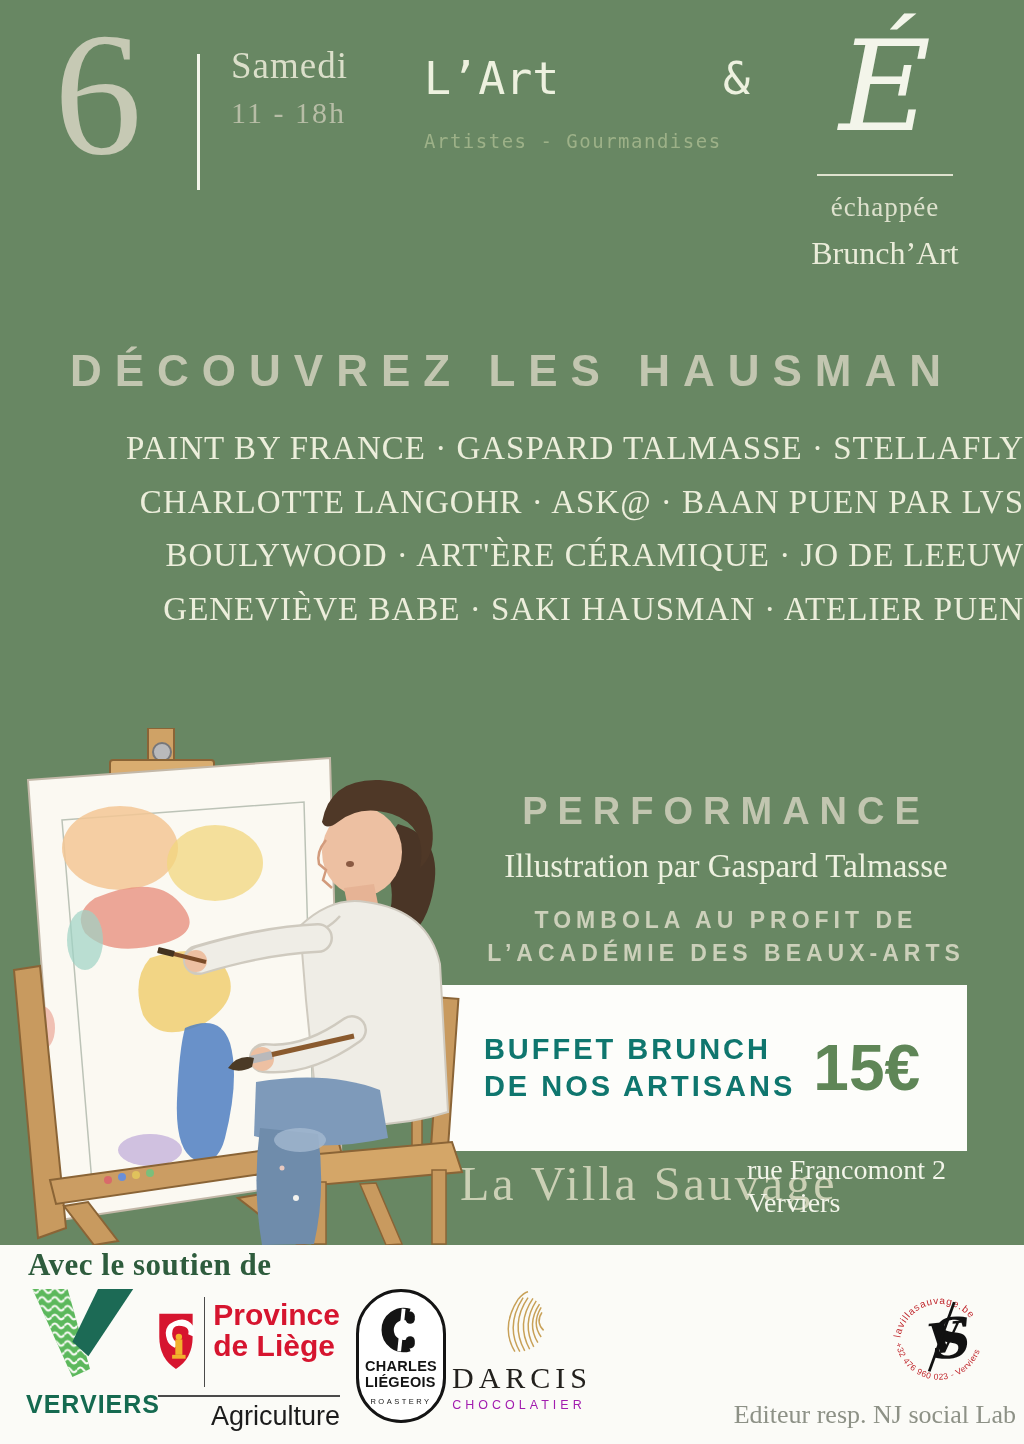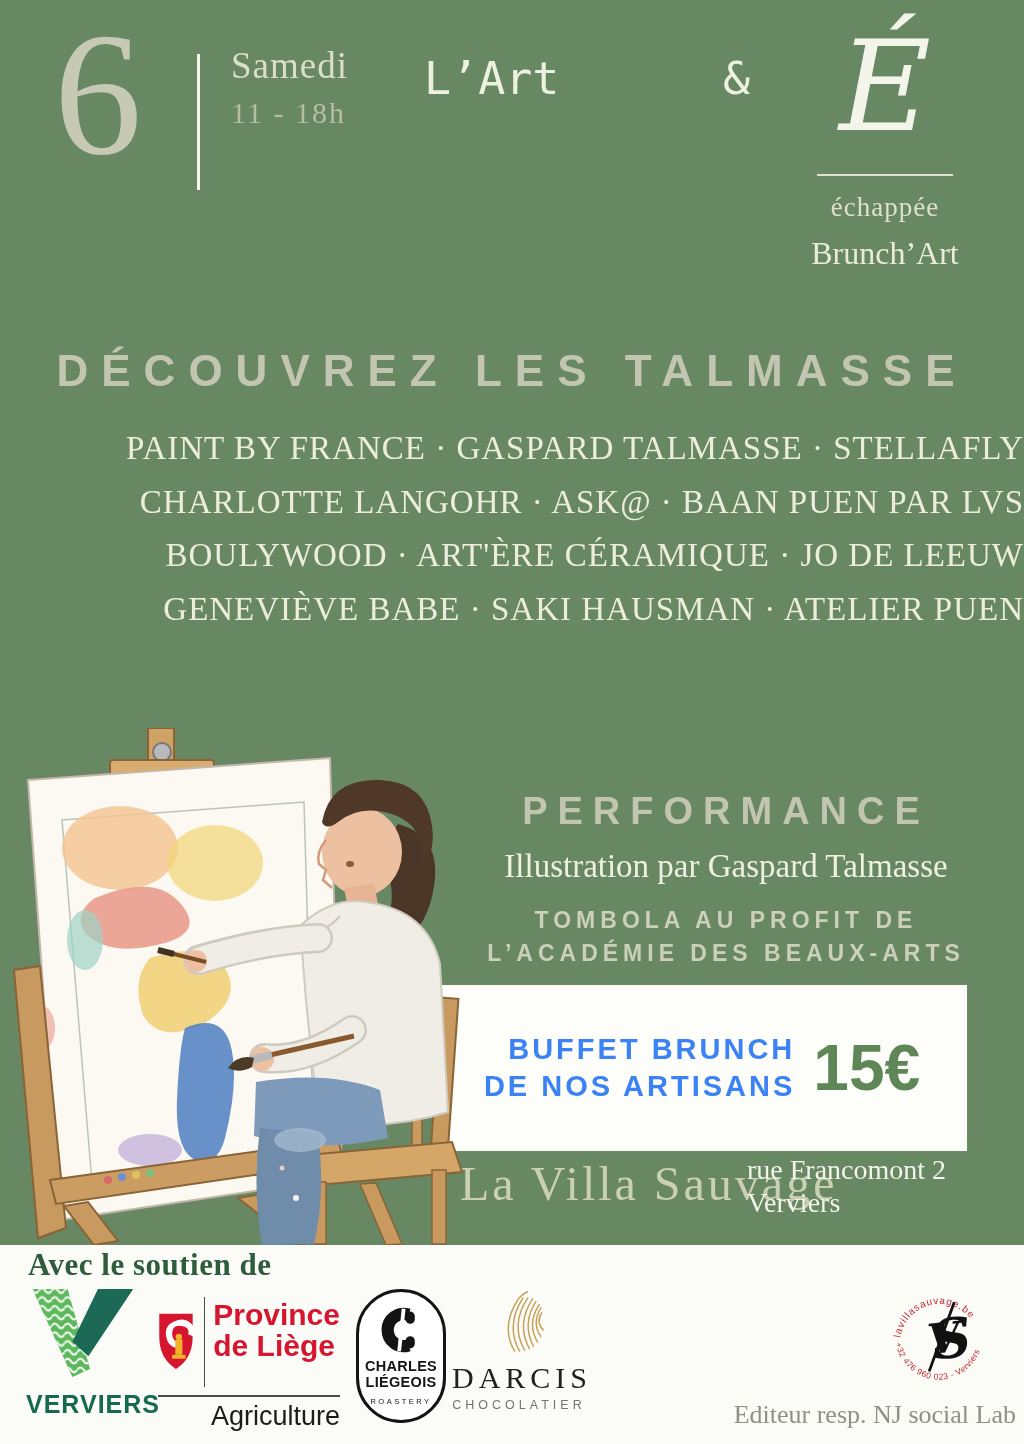--- a/index.html
+++ b/index.html
@@ -44,21 +44,21 @@
     font-size:38px; letter-spacing:10px; color:#c2c6b0; white-space:nowrap; }
   .performance-sub { margin-top:15px; font-size:33px; color:#eef1e0; }
   .tombola { margin-top:19px; font-family:"Liberation Sans",sans-serif; font-weight:bold;
     font-size:23px; letter-spacing:5px; line-height:33px; color:#ccd0ba; }
 
   .offer-box { position:absolute; left:437px; top:985px; width:530px; height:166px;
     background:#fdfdfa; display:flex; flex-direction:column; align-items:center;
     justify-content:center; z-index:1; }
   .buffet-row { display:flex; align-items:center; gap:18px; }
   .buffet-text { font-family:"Liberation Sans",sans-serif; font-weight:bold;
-    font-size:29px; letter-spacing:3px; color:#3b82f6; line-height:37px; text-align:right;
+    font-size:29px; letter-spacing:3px; color:#0f766e; line-height:37px; text-align:left;
     white-space:nowrap; }
   .price { font-family:"Liberation Sans",sans-serif; font-weight:bold;
     font-size:64px; color:#5f8657; }
   .entry { margin-top:7px; font-family:"Liberation Sans",sans-serif; font-weight:bold;
     font-size:36px; letter-spacing:9px; color:#bcbfae; white-space:nowrap; }
 
   .venue-name { position:absolute; left:460px; top:1156px; font-size:48px;
     color:#cbd0b5; letter-spacing:3px; white-space:nowrap; }
   .venue-address { position:absolute; left:747px; top:1153px; font-size:28px;
     color:#f3f5ea; line-height:33px; text-align:left; }
@@ -79,30 +79,30 @@
   .province-vline { width:2px; background:#4a4a4a; margin:0 8px 0 10px; }
   .province-name { font-family:"Liberation Sans",sans-serif; font-weight:bold;
     font-size:30px; line-height:31px; color:#d6152f; padding-top:2px; }
   .province-hline { height:2px; background:#4a4a4a; margin-top:8px; }
   .province-sub { font-family:"Liberation Sans",sans-serif; font-size:27px; color:#1c1c1c;
     text-align:right; margin-top:4px; }
 
   .charles-logo { position:absolute; left:356px; top:44px; width:84px; height:128px;
     border:3.5px solid #141414; border-radius:46px; background:#fff;
     display:flex; flex-direction:column; align-items:center; justify-content:center;
-    text-align:center; }
+    text-align:left; }
   .charles-name { font-family:"Liberation Sans",sans-serif; font-weight:900;
     font-size:14.5px; line-height:16px; color:#141414; letter-spacing:0.3px; margin-top:4px; }
   .charles-sub { font-size:7.5px; letter-spacing:2.5px; color:#141414; margin-top:7px;
     font-family:"Liberation Sans",sans-serif; }
 
   .darcis-logo { position:absolute; left:452px; top:46px; width:134px; text-align:center; }
   .darcis-name { font-size:30px; letter-spacing:5px; color:#23211d;
     font-family:"Liberation Serif",serif; margin-top:2px; }
-  .darcis-sub { font-size:12.5px; letter-spacing:4px; color:#737373; margin-top:3px;
+  .darcis-sub { font-size:12.5px; letter-spacing:4px; color:#a21caf; margin-top:3px;
     font-family:"Liberation Sans",sans-serif; }
 
   .stamp-logo { position:absolute; left:886px; top:36px; width:106px; height:114px;
     transform:rotate(-6deg); }
   .editor-text { position:absolute; right:8px; top:155px; font-size:26px; color:#8d9186; }
 </style>
 </head>
 <body>
 
 <div class="poster">
@@ -112,30 +112,31 @@
   <div class="date-block">
     <div class="weekday">Samedi</div>
     <div class="hours">11 - 18h</div>
   </div>
 
   <div class="title-block">
     <div class="title-line1">
       <span>L’Art</span>
       <span>&amp;</span>
     </div>
+    <div class="title-sub">Artistes - Gourmandises</div>
   </div>
 
   <div class="logo-block">
     <div class="logo-letter">É</div>
     <div class="logo-rule"></div>
     <div class="logo-sub1">échappée</div>
     <div class="logo-sub2">Brunch’Art</div>
   </div>
 
-  <div class="artists-heading">DÉCOUVREZ LES TALMASSE</div>
+  <div class="artists-heading">DÉCOUVREZ LES HAUSMAN</div>
   <div class="artists-list">
     <div>PAINT BY FRANCE · GASPARD TALMASSE · STELLAFLY</div>
     <div>CHARLOTTE LANGOHR · ASK@ · BAAN PUEN PAR LVS</div>
     <div>BOULYWOOD · ART'ÈRE CÉRAMIQUE · JO DE LEEUW</div>
     <div>GENEVIÈVE BABE · SAKI HAUSMAN · ATELIER PUEN</div>
   </div>
 
   <svg class="illustration" viewBox="0 0 470 517" xmlns="http://www.w3.org/2000/svg">
 
     <g>

